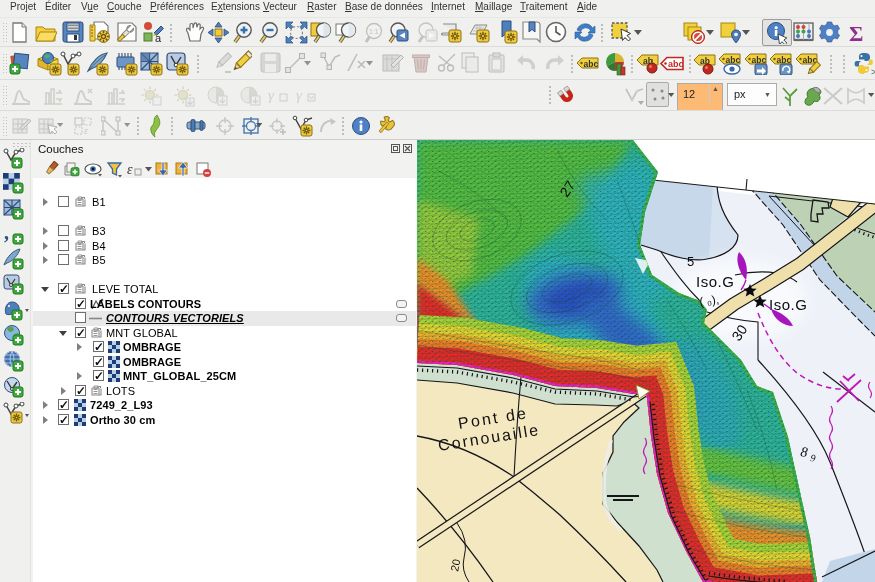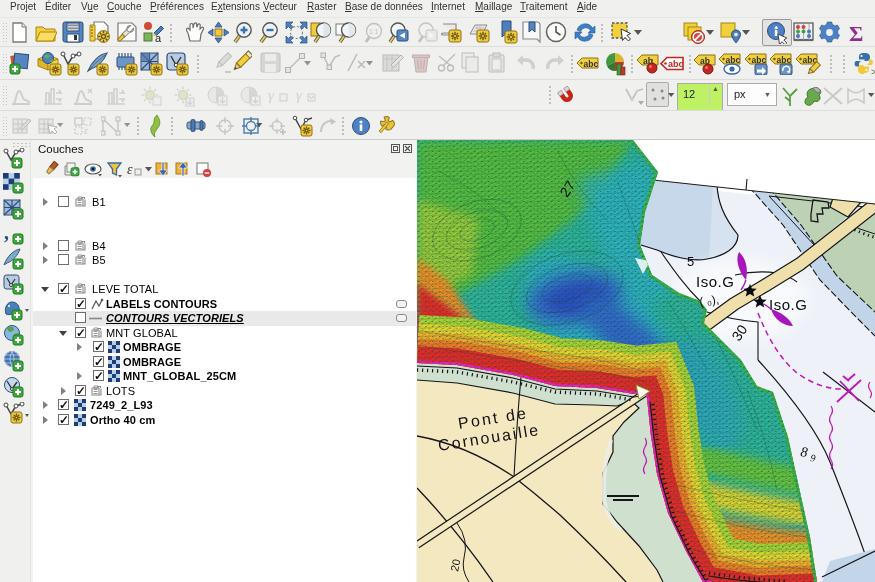--- a/index.html
+++ b/index.html
@@ -542,21 +542,21 @@
         <g fill="#888">
           <circle cx="3" cy="3" r="1.5"></circle>
           <circle cx="12" cy="4" r="1.5"></circle>
           <circle cx="5" cy="12" r="1.5"></circle>
           <circle cx="13" cy="11" r="1.5"></circle>
         </g>
       </svg>
     <svg class="ic" style="left:668px;top:13px" width="7" height="5">
         <use href="#drop" transform="scale(.9)"></use>
       </svg>
-    <div class="ic" style="left:677px;top:3px;width:46px;height:37px;background:#bef264;border:1px solid #ababab;font-size:11px;color:#222">
+    <div class="ic" style="left:677px;top:3px;width:46px;height:37px;background:#fdba74;border:1px solid #ababab;font-size:11px;color:#222">
         <span style="position:absolute;left:5px;top:4px">12</span>
         <span style="position:absolute;right:3px;top:1px;font-size:7px;color:#555">▲</span>
         <span style="position:absolute;right:3px;bottom:1px;font-size:7px;color:#555">▼</span>
         <div style="position:absolute;right:12px;top:0;width:1px;height:21px;background:#ccc"></div>
       </div>
     <div class="ic" style="left:727px;top:3px;width:50px;height:23px;background:#fdfdfd;border:1px solid #ababab;font-size:11px;color:#222">
         <span style="position:absolute;left:6px;top:4px">px</span>
         <span style="position:absolute;right:5px;top:7px;font-size:7px;color:#555">▼</span>
       </div>
     <svg class="ic" style="left:780px;top:5px" width="20" height="22">
@@ -774,20 +774,28 @@
     <div id="tree">
       <div class="trow" style="top:133px;background:#e9e9e9"></div>
       <div class="trow" style="top:17px">
           <span class="arr r" style="left:10px"></span>
           <div class="cb" style="left:25px"></div>
           <svg class="ic" style="left:41px;top:1px" width="13" height="13">
             <use href="#grp"></use>
           </svg>
           <span class="lbl" style="left:59px">B1</span>
         </div>
+      <div class="trow" style="top:46px">
+          <span class="arr r" style="left:10px"></span>
+          <div class="cb" style="left:25px"></div>
+          <svg class="ic" style="left:41px;top:1px" width="13" height="13">
+            <use href="#grp"></use>
+          </svg>
+          <span class="lbl" style="left:59px">B3</span>
+        </div>
       <div class="trow" style="top:60.5px">
           <span class="arr r" style="left:10px"></span>
           <div class="cb" style="left:25px"></div>
           <svg class="ic" style="left:41px;top:1px" width="13" height="13">
             <use href="#grp"></use>
           </svg>
           <span class="lbl" style="left:59px">B4</span>
         </div>
       <div class="trow" style="top:75px">
           <span class="arr r" style="left:10px"></span>
@@ -806,21 +814,21 @@
           </svg>
           <span class="lbl" style="left:59px">LEVE TOTAL</span>
         </div>
       <div class="trow" style="top:118.5px">
           <div class="cb" style="left:42px"></div>
           <span class="chk" style="left:43px">✓</span>
           <svg class="ic" style="left:57px;top:1px" width="14" height="13">
             <path d="M2 11 L6 3 L9 8 L12 2" fill="none" stroke="#555" stroke-width="1.2"></path>
             <circle cx="12" cy="2" r="1.3" fill="#555"></circle>
           </svg>
-          <span class="lbl b1" style="left:73px">LABELS CONTOURS</span>
+          <span class="lbl b1" style="left:57px">LABELS CONTOURS</span>
           <span class="badge" style="left:363px"></span>
         </div>
       <div class="trow" style="top:133px">
           <div class="cb" style="left:42px"></div>
           <svg class="ic" style="left:56px;top:6px" width="14" height="3">
             <path d="M0 1.5 h13" stroke="#888" stroke-width="1.6"></path>
           </svg>
           <span class="lbl b1" style="left:73px;font-style:italic;text-decoration:underline">CONTOURS VECTORIELS</span>
           <span class="badge" style="left:363px"></span>
         </div>
@@ -877,21 +885,21 @@
           </svg>
           <span class="lbl b1" style="left:57px">7249_2_L93</span>
         </div>
       <div class="trow" style="top:234.5px">
           <span class="arr r" style="left:10px"></span>
           <div class="cb" style="left:25px"></div>
           <span class="chk" style="left:26px">✓</span>
           <svg class="ic" style="left:41px;top:1px" width="12" height="12">
             <use href="#rast"></use>
           </svg>
-          <span class="lbl b1" style="left:57px">Ortho 40 cm</span>
+          <span class="lbl b1" style="left:57px">Ortho 30 cm</span>
         </div>
     </div>
   </div>
   <div id="map">
   <svg width="458" height="442" viewBox="0 0 458 442">
     <defs>
       <filter id="b3" x="-40%" y="-40%" width="180%" height="180%">
             <feGaussianBlur stdDeviation="3"></feGaussianBlur>
           </filter>
       <filter id="b5" x="-40%" y="-40%" width="180%" height="180%">

